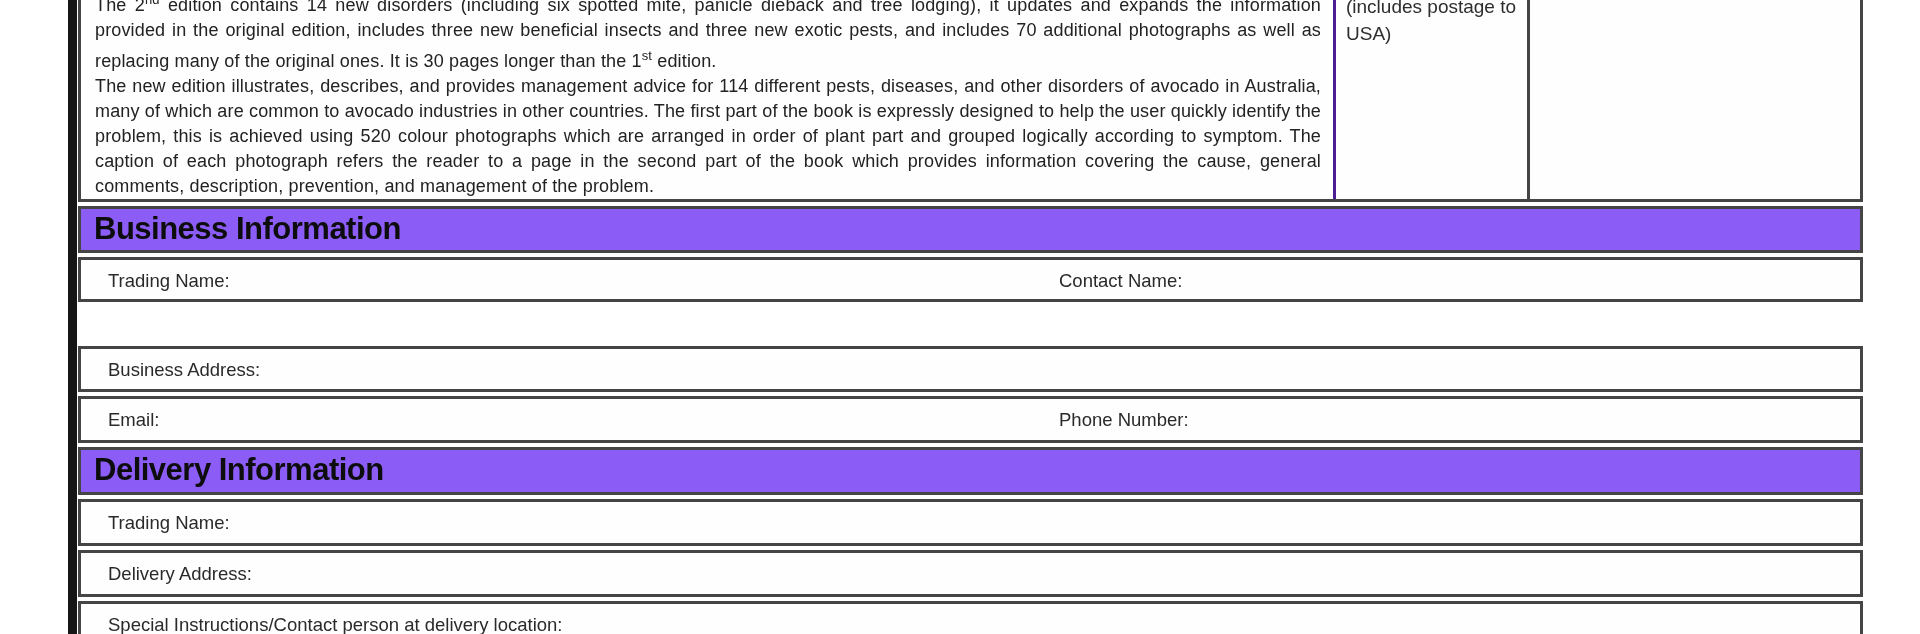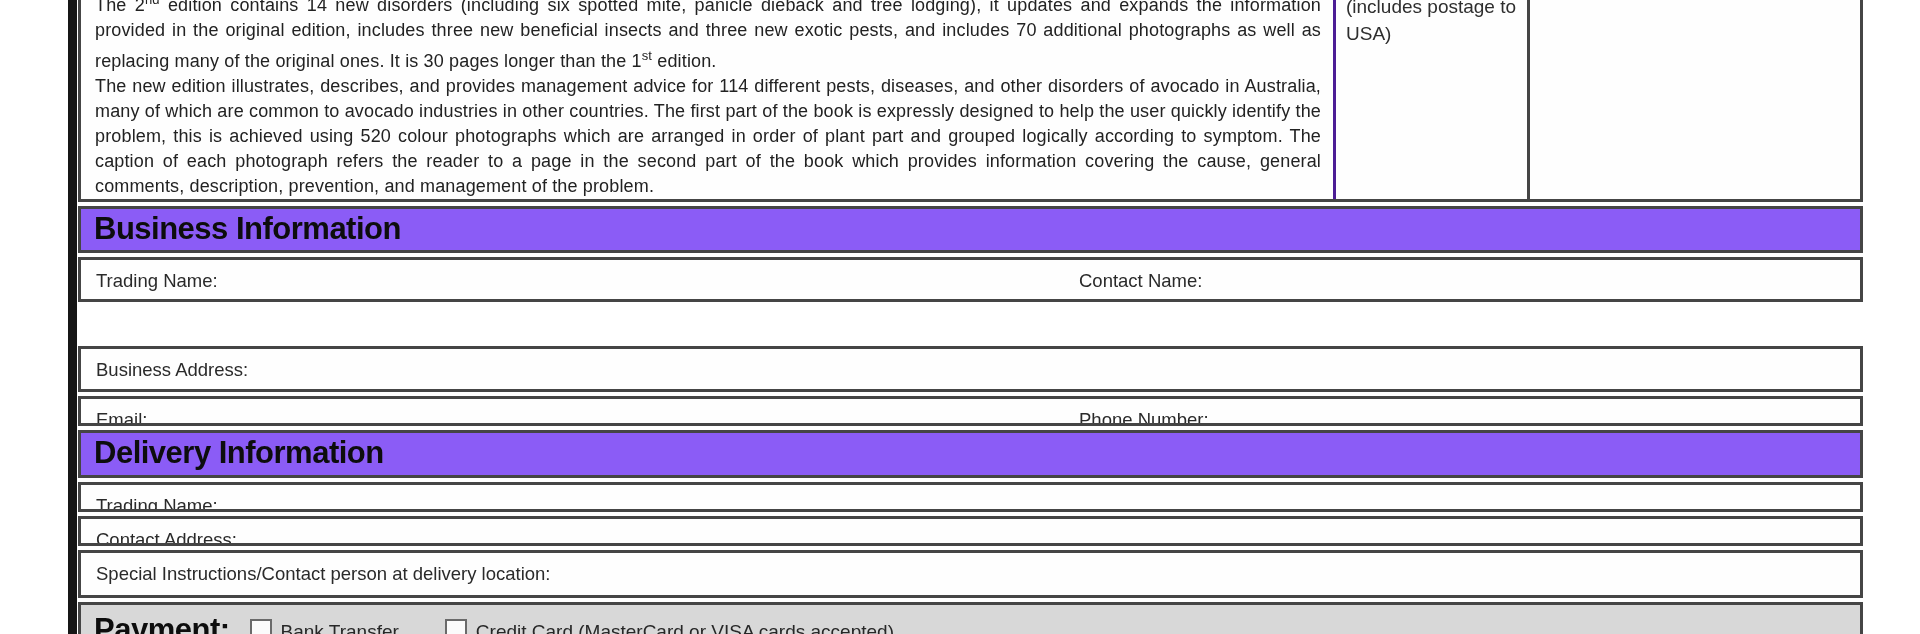--- a/index.html
+++ b/index.html
@@ -45,23 +45,23 @@
   
   .header-row { height: 47px; background: #8b5cf6; }
   .header-title {
     display: block;
     padding: 2px 0 0 13px;
     font-size: 31px; font-weight: bold; letter-spacing: -0.5px;
     color: #0d0d0d;
   }
   
   .field-row { font-size: 18.5px; color: #2a2a2a; }
-  .field-row .label { position: absolute; left: 15px; top: 10px; white-space: nowrap; }
-  .field-row .label-right { left: 998px; }
-  .h45 { height: 45px; } .h46 { height: 46px; margin-top: 44px; } .h47 { height: 30px; } .h48 { height: 48px; }
+  .field-row .label { position: absolute; left: 27px; top: 10px; white-space: nowrap; }
+  .field-row .label-right { left: 978px; }
+  .h45 { height: 45px; } .h46 { height: 46px; margin-top: 44px; } .h47 { height: 47px; } .h48 { height: 48px; }
   
   .payment-row {
     height: 72px; background: #d8d8d8;
     display: flex; align-items: flex-start;
     padding-top: 7px; box-sizing: content-box;
   }
   .payment-title { font-size: 31px; font-weight: bold; color: #0d0d0d; margin-left: 13px; letter-spacing: -0.5px; }
   .checkbox {
     box-sizing: border-box;
     width: 22px; height: 22px;
@@ -111,21 +111,21 @@
 
   <div class="row header-row" style="height:48px">
     <span class="header-title">Delivery Information</span>
   </div>
 
   <div class="row field-row h47">
     <span class="label">Trading Name:</span>
   </div>
 
   <div class="row field-row h47">
-    <span class="label">Contact Address:</span>
+    <span class="label">Delivery Address:</span>
   </div>
 
   <div class="row field-row h48">
     <span class="label">Special Instructions/Contact person at delivery location:</span>
   </div>
 
   <div class="row payment-row">
     <span class="payment-title">Payment:</span>
     <span class="checkbox cb-1"></span>
     <span class="cb-label">Bank Transfer</span>

